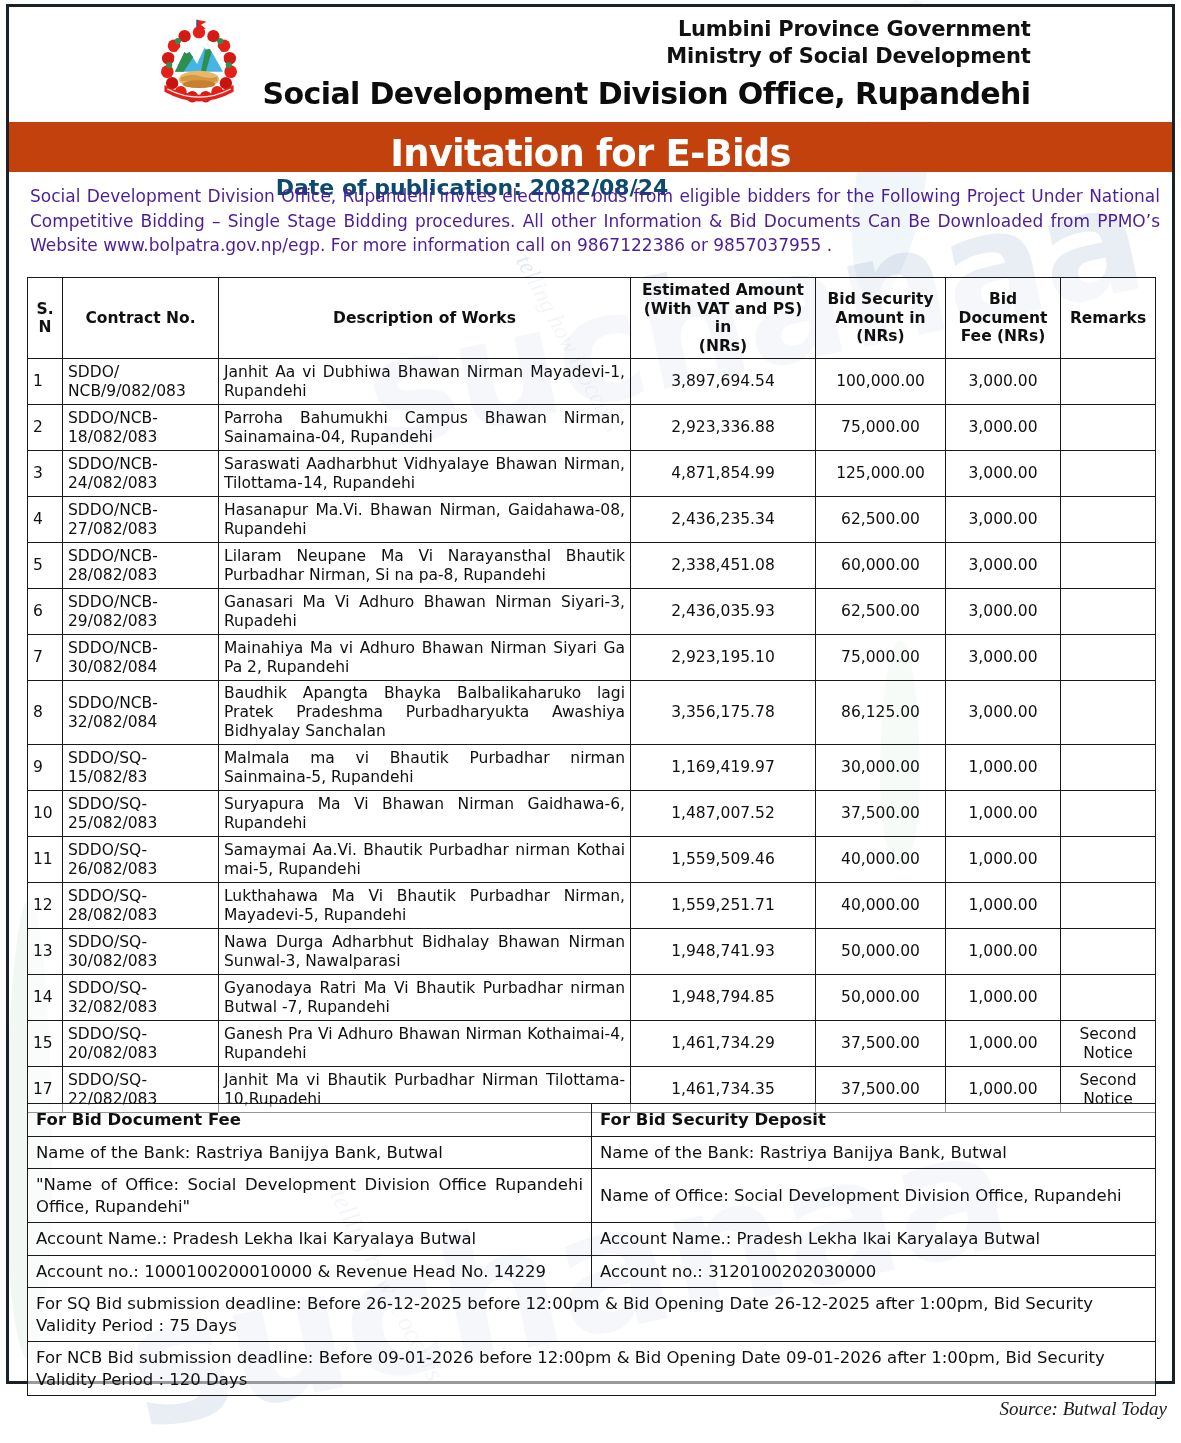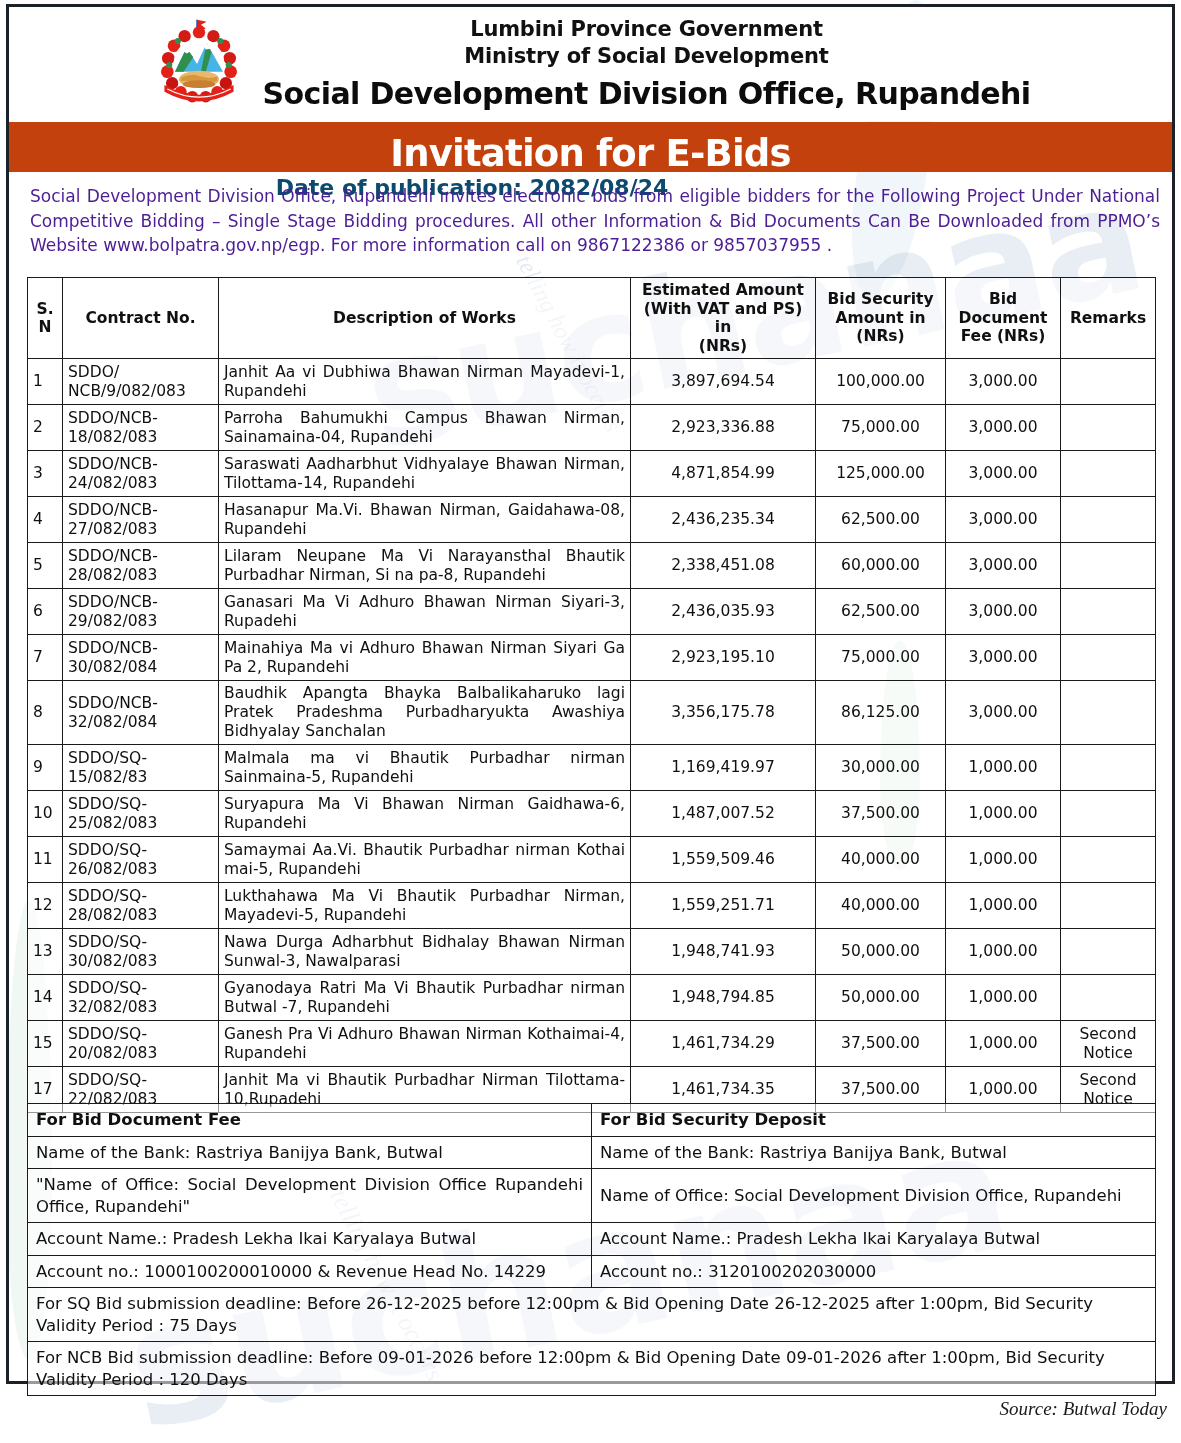--- a/index.html
+++ b/index.html
@@ -54,21 +54,21 @@
   }
   #content { position:absolute; inset:0; z-index:2; }
 
   
   .masthead {
     position:absolute; left:9px; top:7px; width:1163px; height:114px;
     display:flex; align-items:center; justify-content:center;
     background:#ffffff;
   }
   .emblem { width:96px; height:96px; margin-right:16px; flex:0 0 auto; }
-  .mast-lines { text-align:center; }
+  .mast-lines { text-align:right; }
   .mast-l1, .mast-l2 {
     font-family:"DejaVu Sans", sans-serif;
     font-weight:700; font-size:21px; color:#111; line-height:1.28;
     letter-spacing:-0.2px;
   }
   .mast-l3 {
     font-family:"DejaVu Sans", sans-serif;
     font-weight:700; font-size:30px; color:#0c0c0c; line-height:1.25;
     letter-spacing:-0.6px; margin-top:5px;
   }

